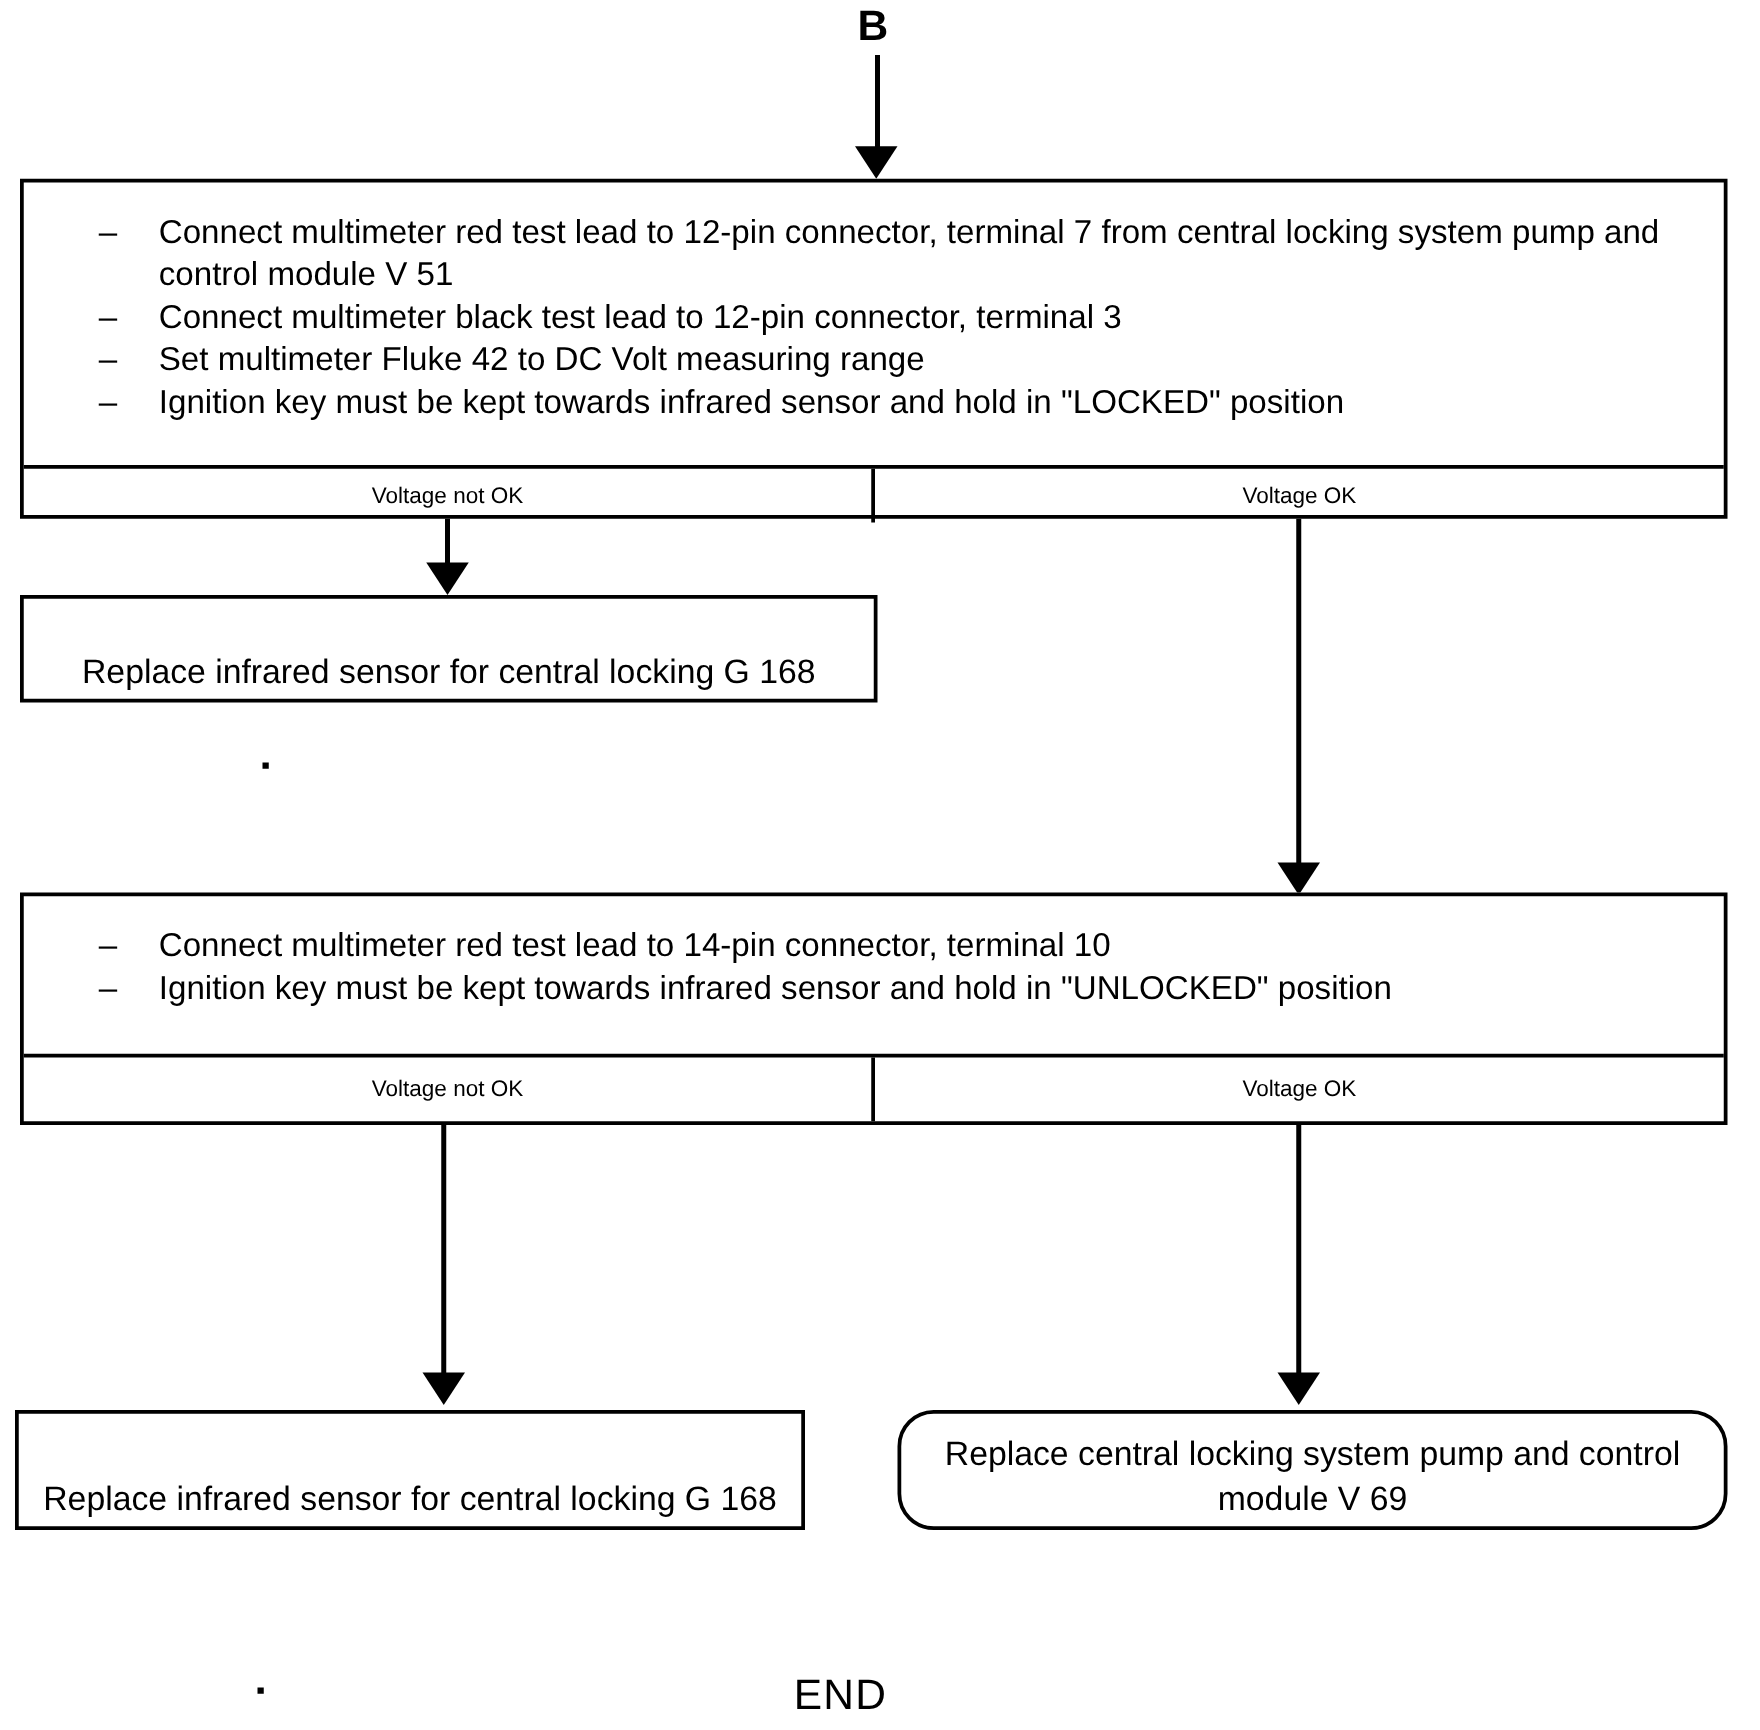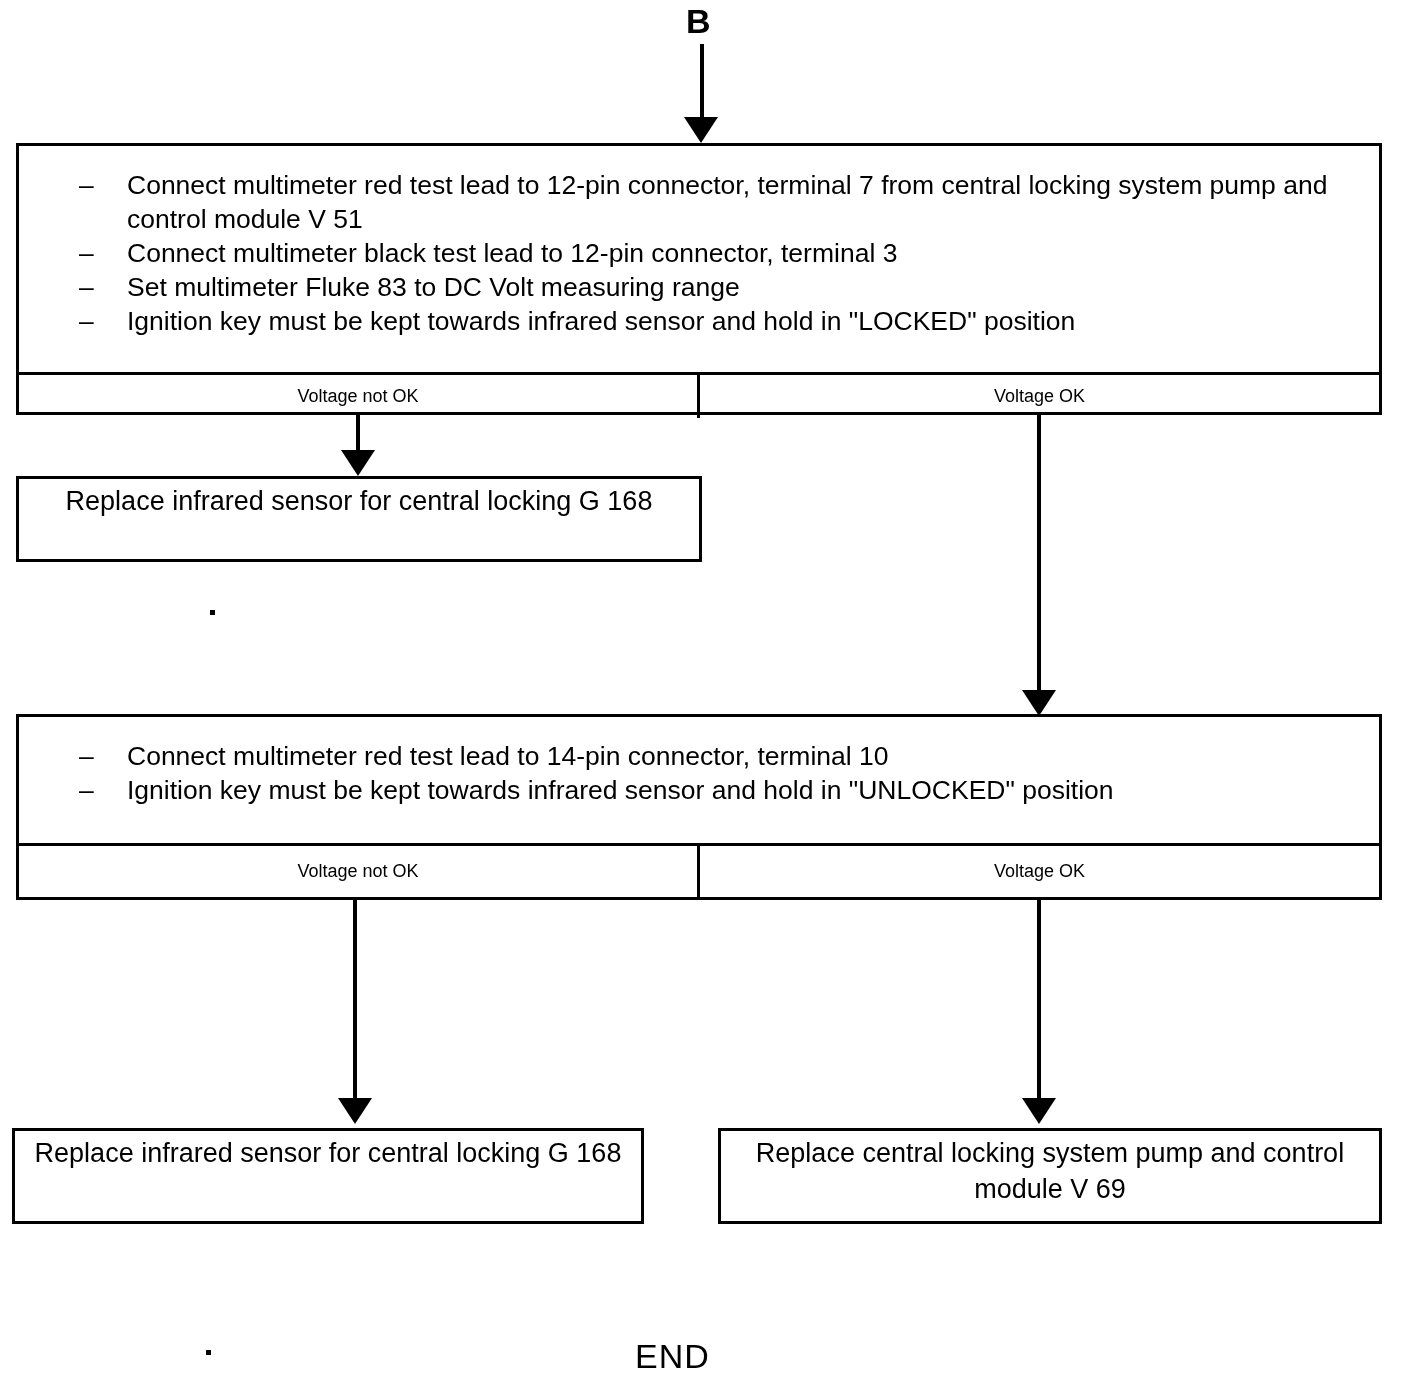--- a/index.html
+++ b/index.html
@@ -73,21 +73,21 @@
     border-right: 3px solid #000;
   }
 
   
   .action-box {
     position: absolute;
     border: 3px solid #000;
     box-sizing: border-box;
     background: #fff;
     display: flex;
-    align-items: flex-start;
+    align-items: flex-end;
     justify-content: center;
     text-align: center;
     font-size: 27px;
     line-height: 36px;
     padding: 4px 10px;
   }
 
   
   .vline {
     position: absolute;
@@ -144,21 +144,21 @@
         <span class="instr-text">Connect multimeter red test lead to 12-pin connector, terminal 7 from central locking system pump and control module V 51</span>
       </div>
 
       <div class="instr-item">
         <span class="instr-dash">–</span>
         <span class="instr-text">Connect multimeter black test lead to 12-pin connector, terminal 3</span>
       </div>
 
       <div class="instr-item">
         <span class="instr-dash">–</span>
-        <span class="instr-text">Set multimeter Fluke 83 to DC Volt measuring range</span>
+        <span class="instr-text">Set multimeter Fluke 42 to DC Volt measuring range</span>
       </div>
 
       <div class="instr-item">
         <span class="instr-dash">–</span>
         <span class="instr-text">Ignition key must be kept towards infrared sensor and hold in "LOCKED" position</span>
       </div>
 
     </div>
 
     <div class="result-row" style="top:226px; height:46px;">
@@ -202,21 +202,21 @@
   <div class="vline" style="left:353px; top:900px; height:205px;"></div>
   <div class="arrowhead" style="left:338px; top:1098px;"></div>
 
   <div class="action-box" style="left:12px; top:1128px; width:632px; height:96px;">
     <span>Replace infrared sensor for central locking G 168</span>
   </div>
 
   <div class="vline" style="left:1037px; top:900px; height:205px;"></div>
   <div class="arrowhead" style="left:1022px; top:1098px;"></div>
 
-  <div class="action-box" style="left:718px; top:1128px; width:664px; height:96px;">
+  <div class="action-box" style="left:718px; top:1128px; width:664px; height:96px;border-radius:29px;">
     <span>Replace central locking system pump and control module V 69</span>
   </div>
 
   <div class="label-end" style="left:635px; top:1337px;">END</div>
 
   <div class="speck" style="left:210px; top:610px;"></div>
   <div class="speck" style="left:206px; top:1350px;"></div>
 
 </div>
 

